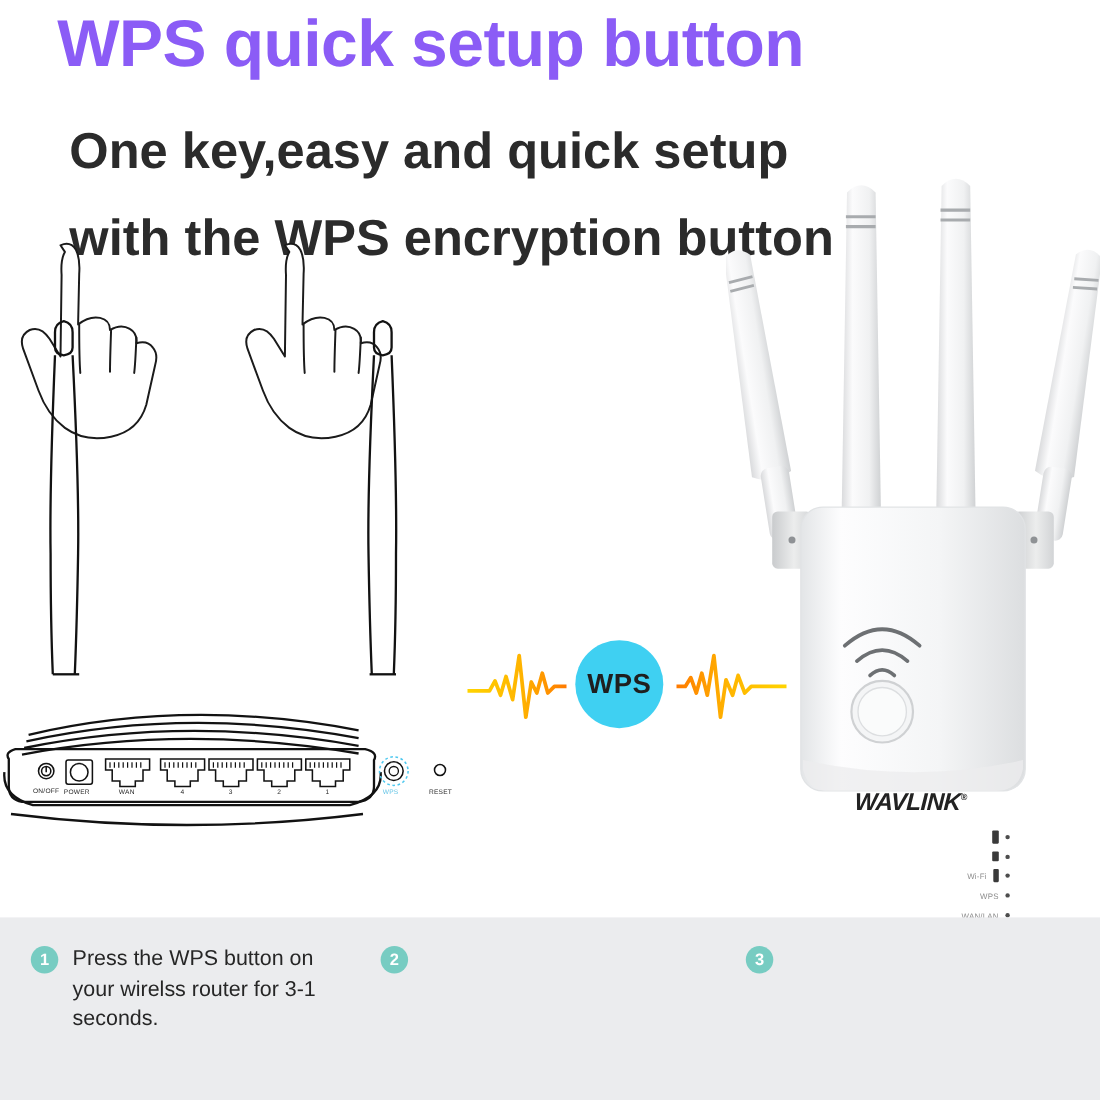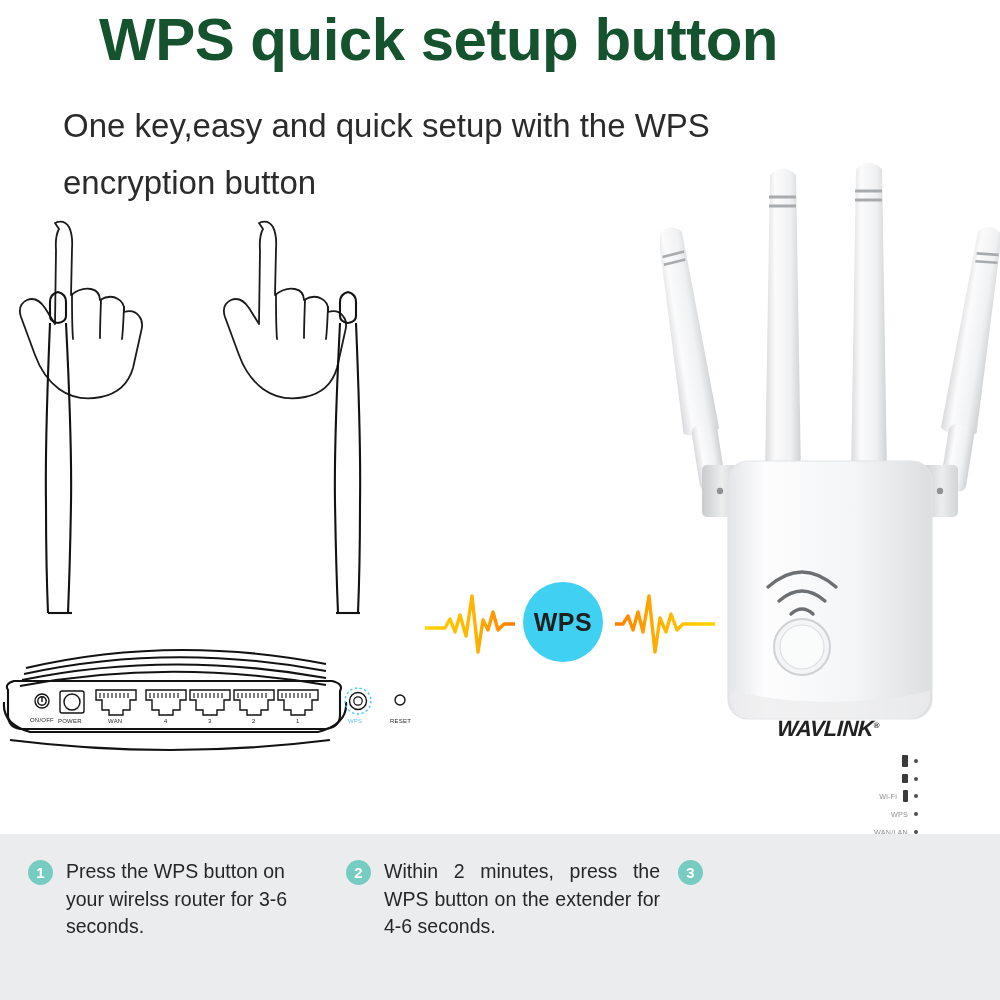--- a/index.html
+++ b/index.html
@@ -23,32 +23,31 @@
     width: 1000px;
     height: 215px;
   }
   #page-title {
     position: absolute;
     left: 52px;
     top: 8px;
     font-size: 60px;
     font-weight: 700;
     letter-spacing: -0.5px;
-    color: #14532d;
+    color: #8b5cf6;
     white-space: nowrap;
     line-height: 1.05;
-    margin-left: 47px;
   }
   #page-subtitle {
     position: absolute;
     left: 63px;
     top: 98px;
     width: 720px;
-    font-size: 33px;
-    font-weight: 400;
+    font-size: 46px;
+    font-weight: 700;
     line-height: 1.72;
     color: #2b2b2b;
   }
 
   
   #stage {
     position: absolute;
     left: 0;
     top: 215px;
     width: 824px;
@@ -447,22 +446,21 @@
       <path d="M72 80 q0 32 1 44"></path>
       <path d="M101 85 q-1 28 -1 38"></path>
       <path d="M124 92 q-1 24 -2 32"></path>
     </g>
   </svg>
 </div>
 
 <div id="footer">
   <div class="step" id="step-1">
     <div class="step-badge">1</div>
-    <div class="step-text">Press the WPS button on your wirelss router for 3-6 seconds.</div>
+    <div class="step-text">Press the WPS button on your wirelss router for 3-1 seconds.</div>
   </div>
   <div class="step" id="step-2">
     <div class="step-badge">2</div>
-    <div class="step-text">Within 2 minutes, press the WPS button on the extender for 4-6 seconds.</div>
   </div>
   <div class="step" id="step-3">
     <div class="step-badge">3</div>
   </div>
 </div>
 
 </body></html>

